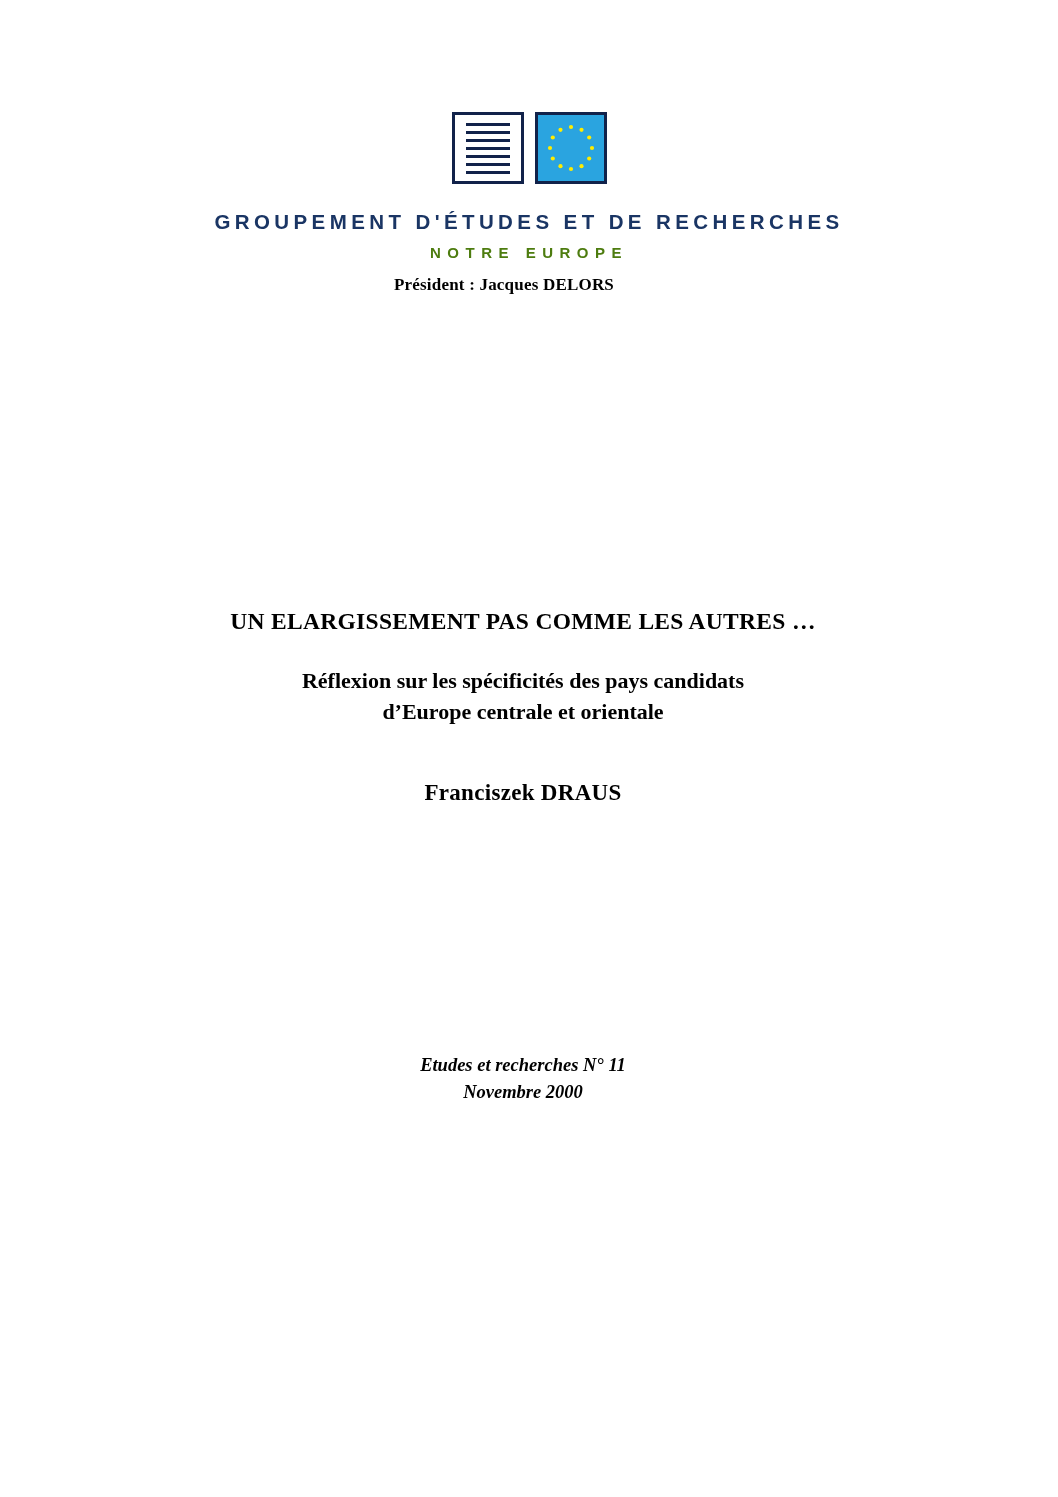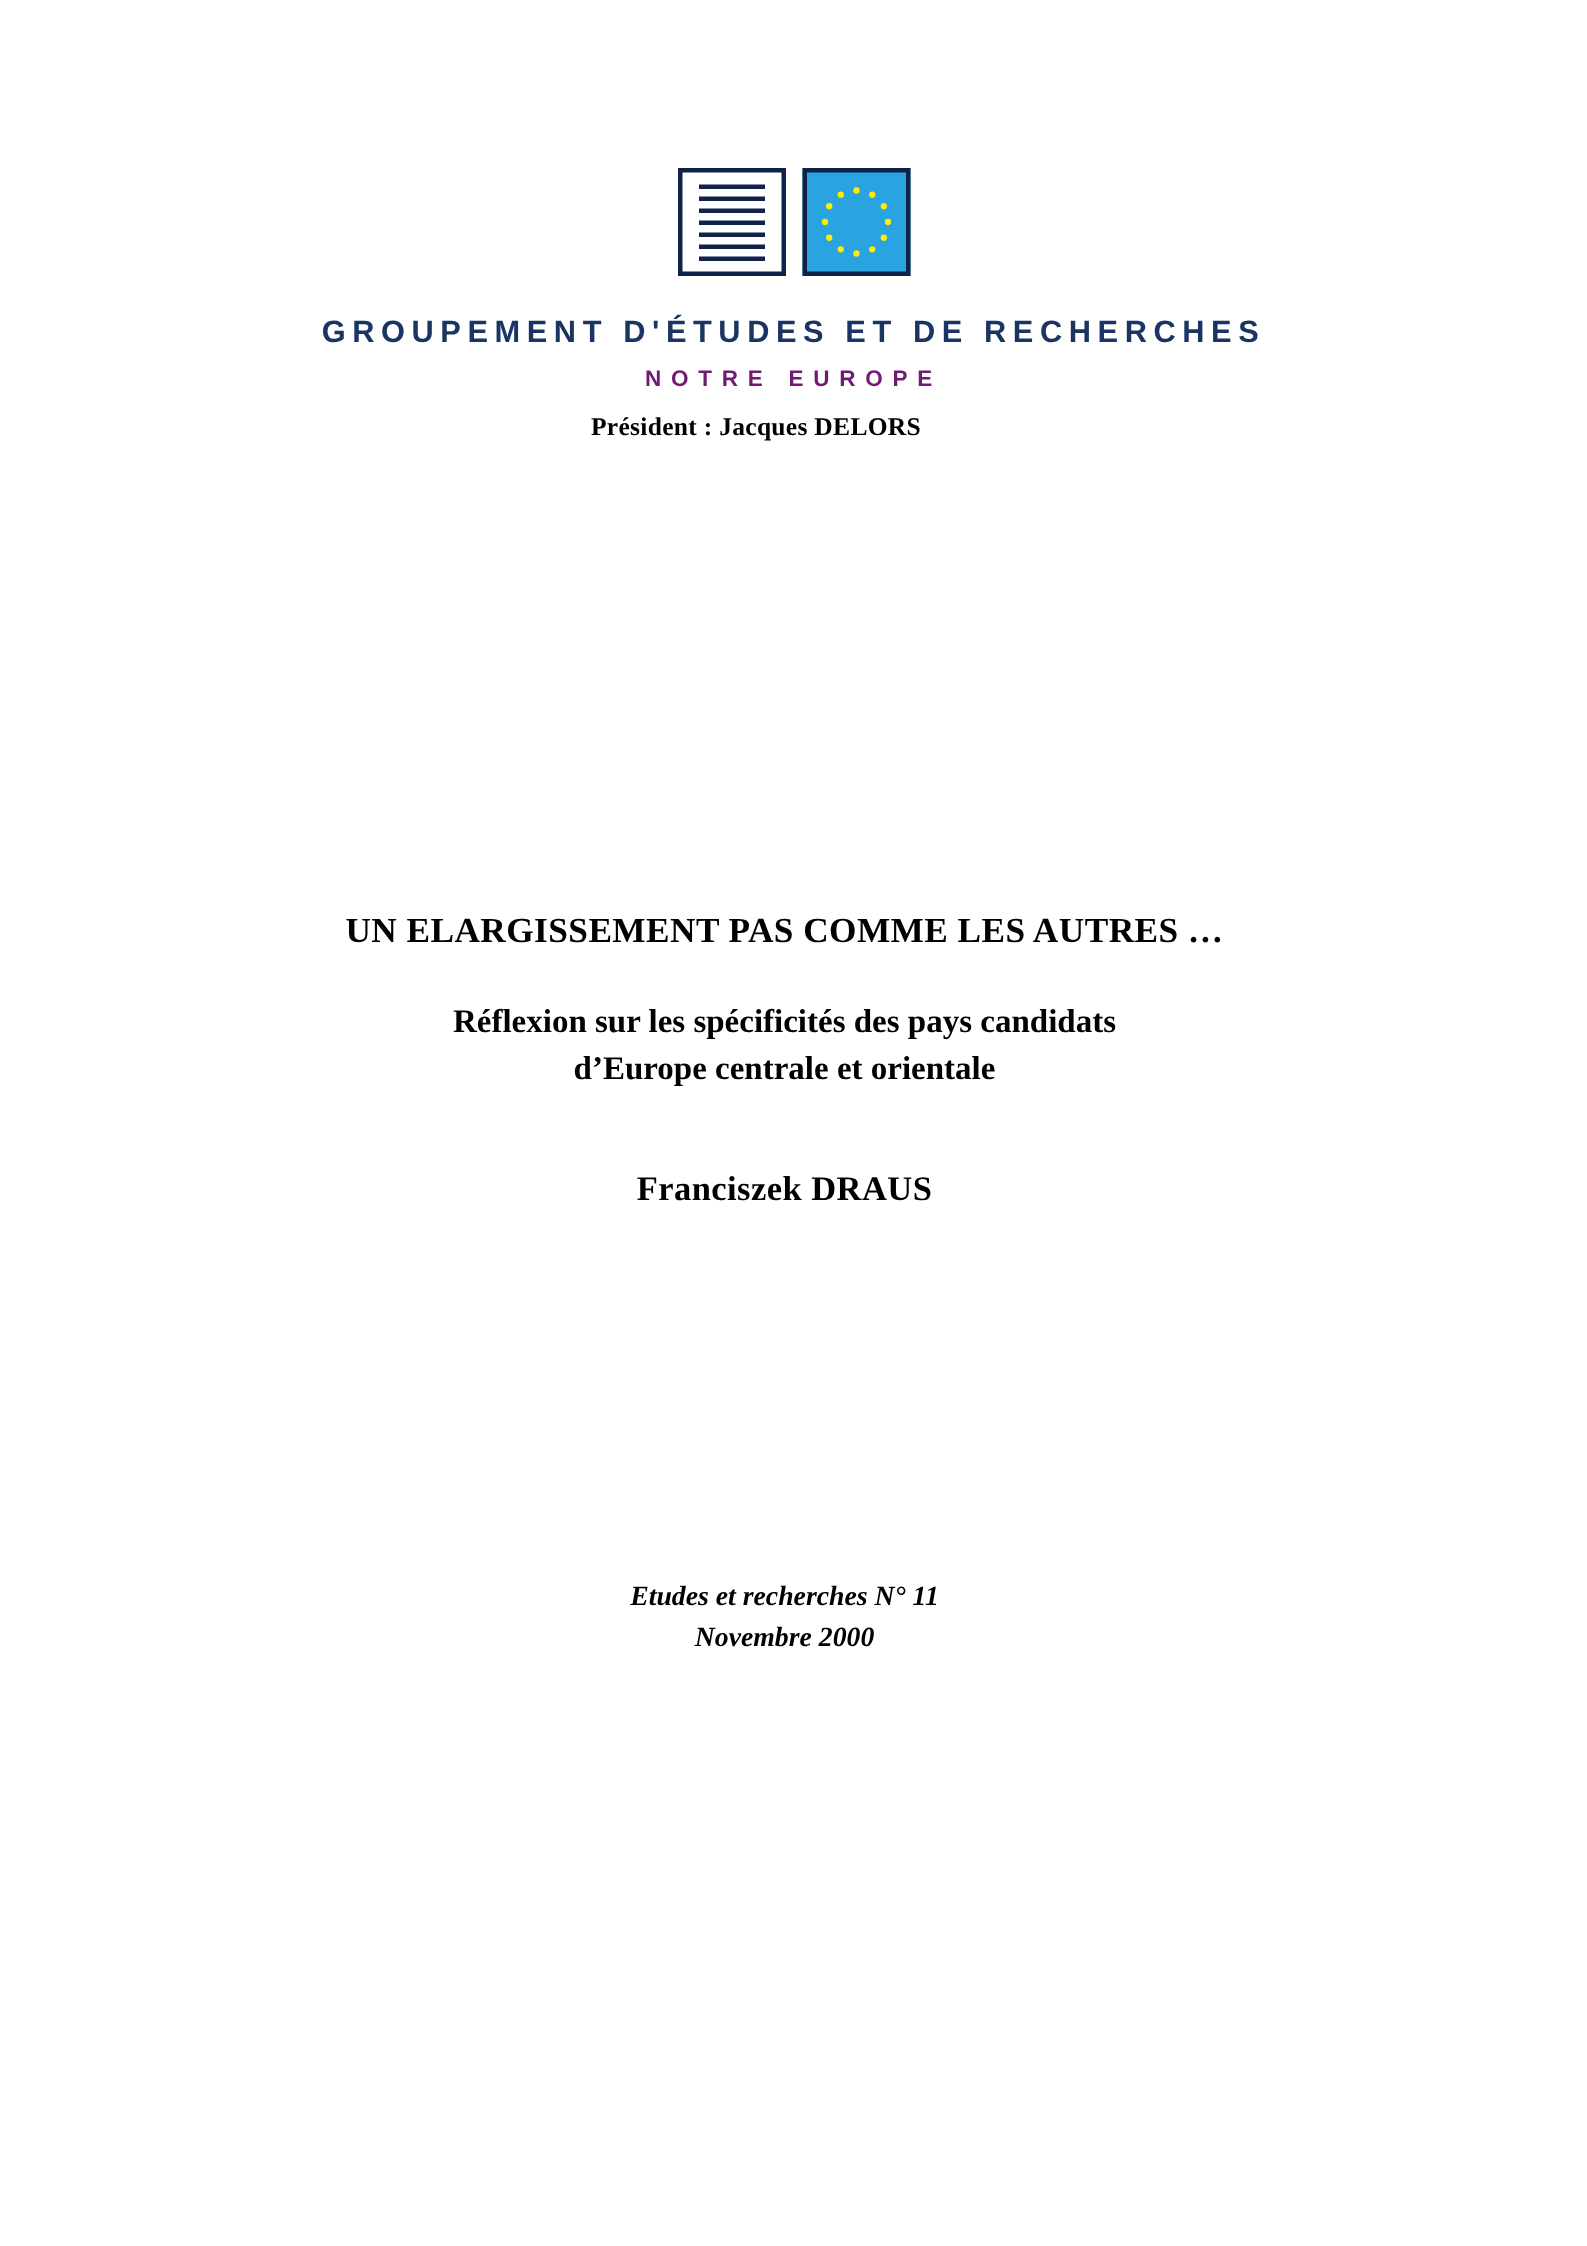--- a/index.html
+++ b/index.html
@@ -75,21 +75,21 @@
     letter-spacing: 4.4px;
     color: #1a3564;
     white-space: nowrap;
   }
   .org-sub {
     margin-top: 10px;
     font-family: "Liberation Sans", sans-serif;
     font-weight: bold;
     font-size: 15px;
     letter-spacing: 6.5px;
-    color: #701a75;
+    color: #4d7c0f;
     white-space: nowrap;
   }
   .president {
     position: absolute;
     top: 275px;
     left: 0;
     width: 100%;
     text-align: center;
     font-family: "Liberation Serif", serif;
     font-weight: bold;

